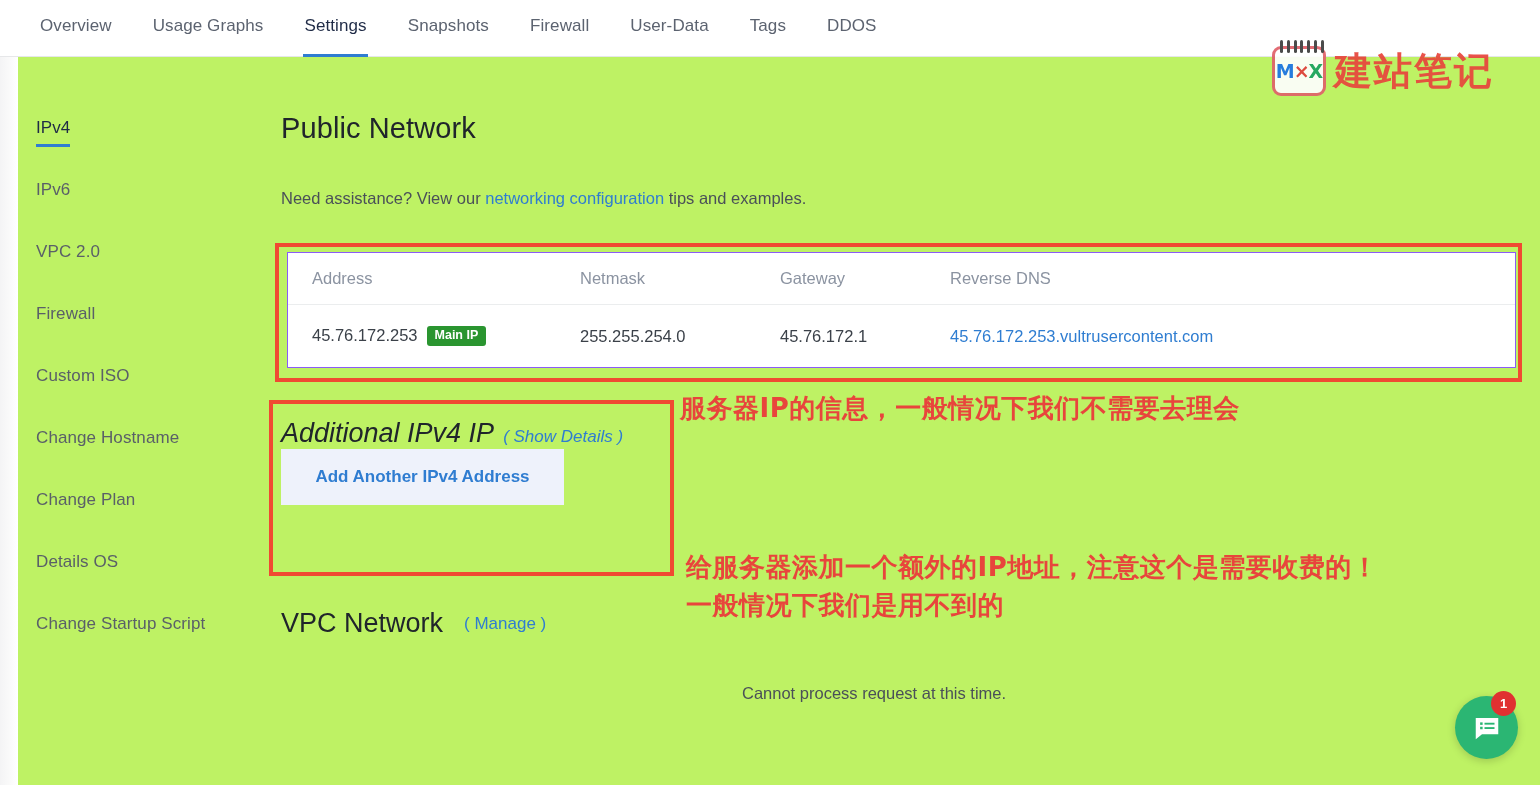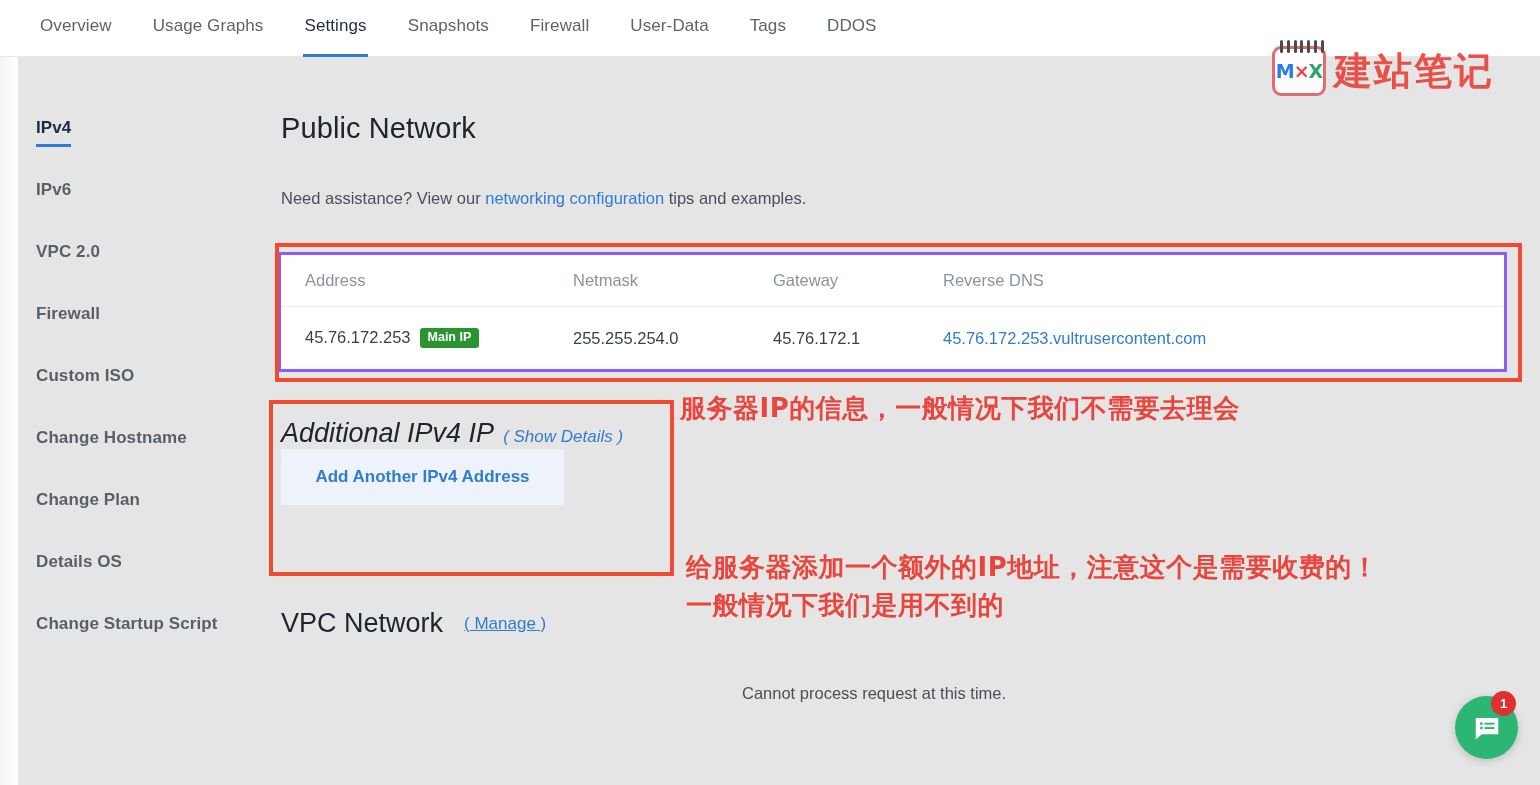--- a/index.html
+++ b/index.html
@@ -5,21 +5,21 @@
   * { box-sizing: border-box; margin: 0; padding: 0; }
   html, body {
     width: 1540px; height: 785px;
     background: #ffffff;
     font-family: "Liberation Sans", sans-serif;
     overflow: hidden;
   }
   #page {
     position: relative;
     width: 1540px; height: 785px;
-    background: #e5e5e5;
+    background: #bef264;
   }
 
   
   .page-left-shade {
     position: absolute; left: 0; top: 0; width: 18px; height: 785px;
     background: linear-gradient(to right, #f4f4f5 0%, #fafafa 55%, #ffffff 100%);
   }
 
   
   .tabbar {
@@ -85,21 +85,21 @@
   .wm-text {
     font-family: "DejaVu Sans", sans-serif;
     font-size: 38px; font-weight: 700;
     color: #e8453c;
     letter-spacing: 2px;
     line-height: 1;
   }
 
   
   .sidebar {
-    position: absolute; left: 36px; top: 118px; width: 215px; font-weight: bold;
+    position: absolute; left: 36px; top: 118px; width: 215px;
   }
   .side-item {
     font-size: 17px;
     color: #5a6068;
     margin-bottom: 42px;
     cursor: pointer;
     display: inline-block;
     position: relative;
     letter-spacing: .1px;
   }
@@ -122,23 +122,23 @@
   }
   .helper {
     margin-top: 44px;
     font-size: 16.5px;
     color: #4a5058;
   }
   .helper a { color: #2f7dd1; text-decoration: none; cursor: pointer; }
 
   
   .table-wrap {
-    position: absolute; left: 278px; top: 252px;
+    position: absolute; left: 287px; top: 252px;
     width: 1229px;
-    border: 3px solid #8b5cf6;
+    border: 1px solid #8b5cf6;
     background: #ffffff;
   }
   .trow { display: flex; align-items: center; }
   .thead { height: 52px; border-bottom: 1px solid #ebedee; }
   .tbody { height: 62px; }
   .c1 { width: 292px; padding-left: 24px; }
   .c2 { width: 200px; }
   .c3 { width: 170px; }
   .c4 { flex: 1; }
   .th { font-size: 16.5px; color: #8b93a1; }
@@ -186,21 +186,21 @@
     border: none; cursor: pointer;
     font-family: "Liberation Sans", sans-serif;
   }
 
   
   .vpc {
     position: absolute; left: 281px; top: 608px;
     font-size: 27px; color: #20252b; font-weight: 400;
     display: flex; align-items: center; gap: 21px;
   }
-  .vpc .sub { font-size: 17px; color: #2f7dd1; cursor: pointer; text-decoration: underline; }
+  .vpc .sub { font-size: 17px; color: #2f7dd1; cursor: pointer; }
 
   .vpc-status {
     position: absolute; left: 742px; top: 684px;
     font-size: 16.5px; color: #4a5058;
   }
 
   
   .anno {
     position: absolute;
     color: #e8453c;

